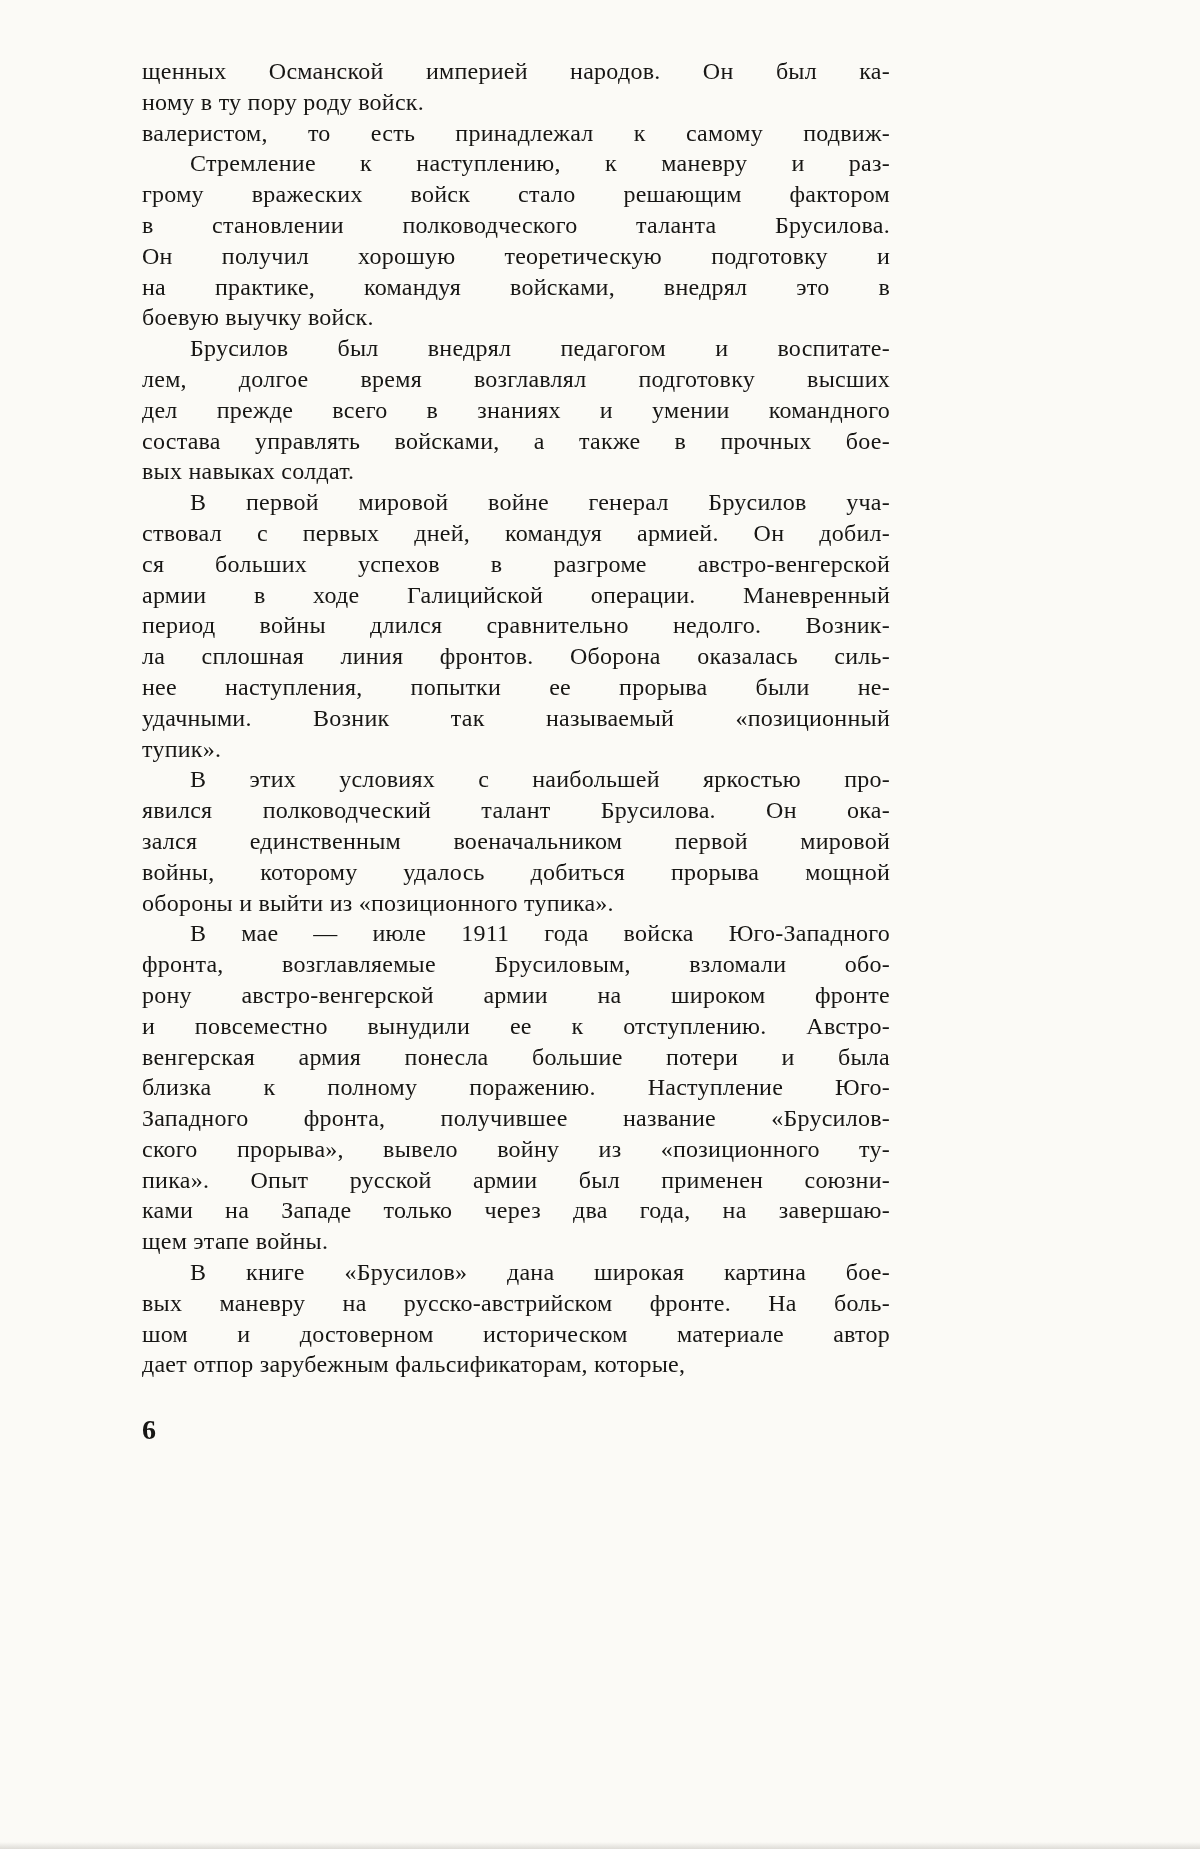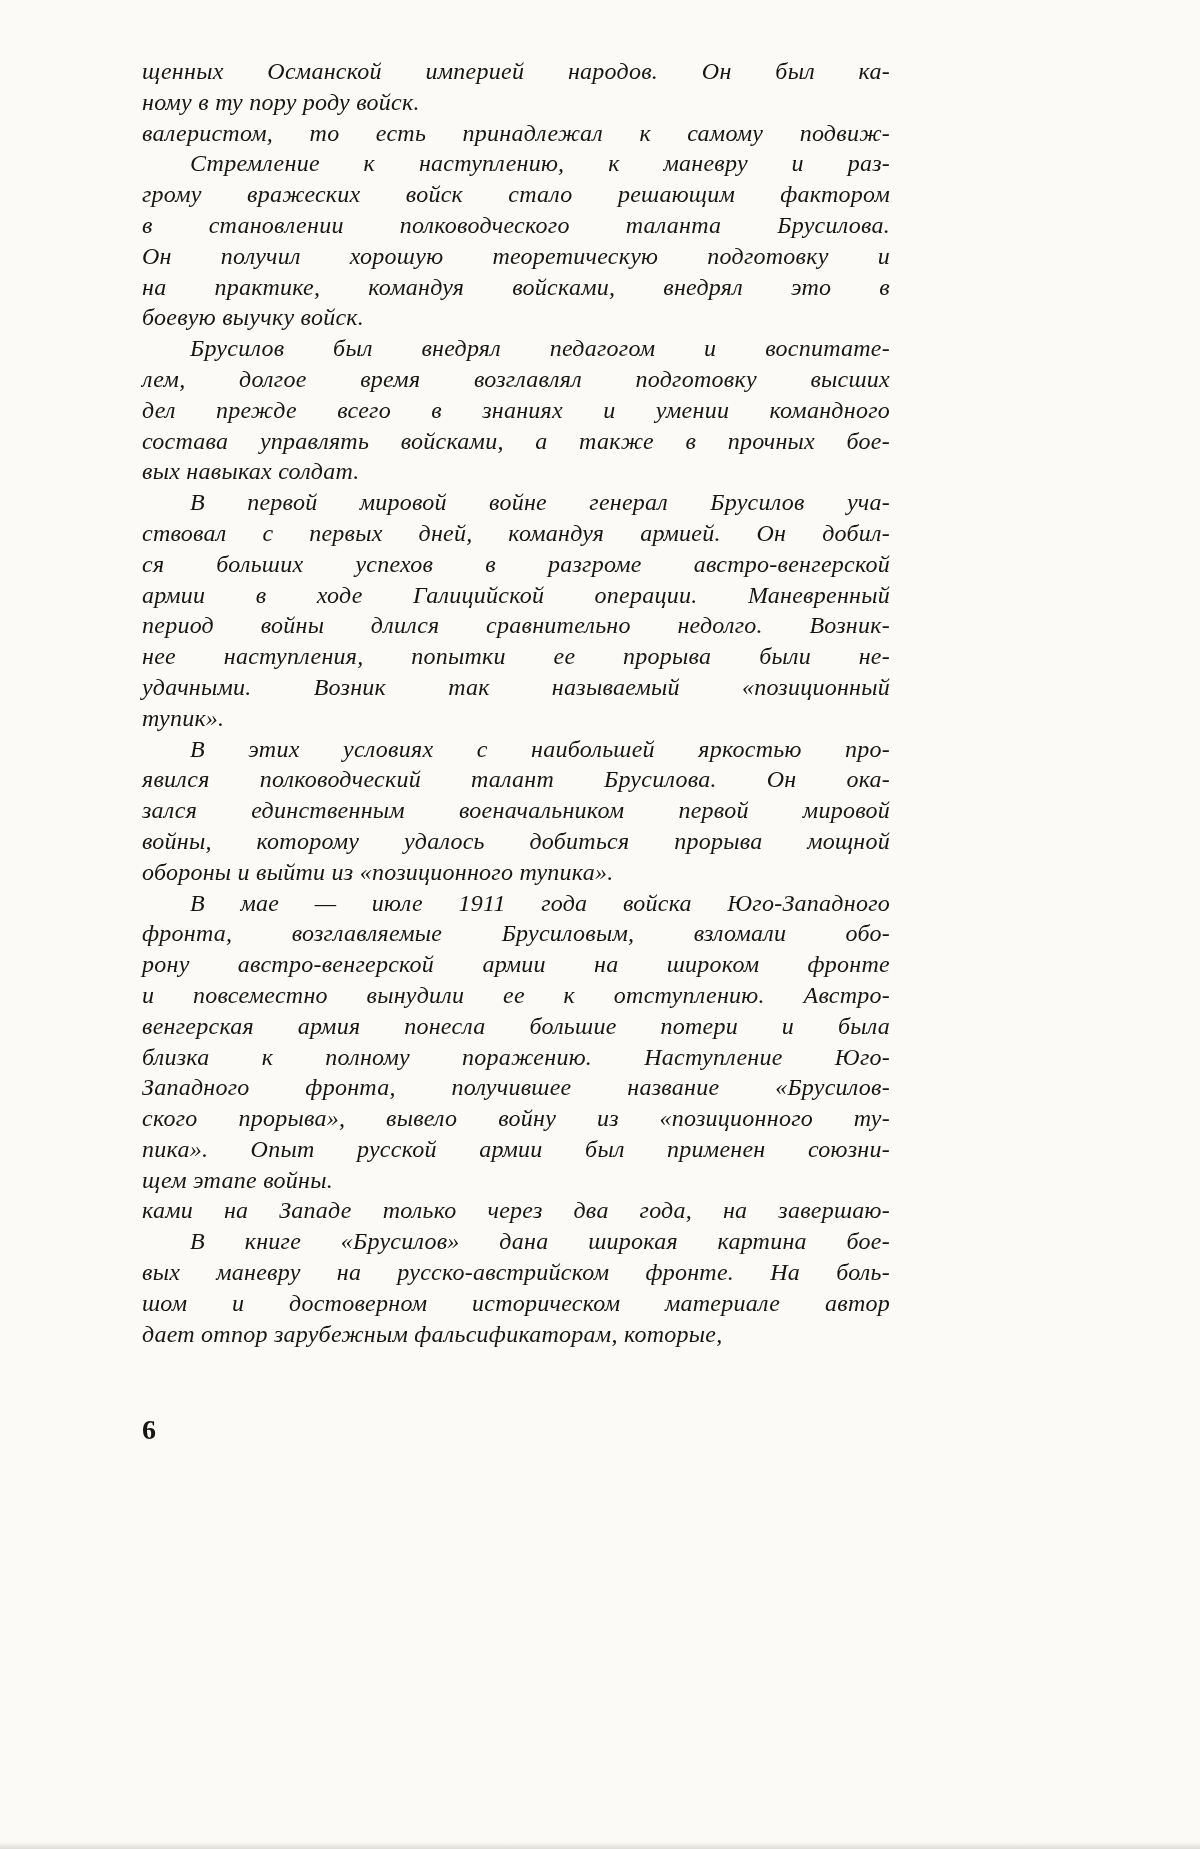--- a/index.html
+++ b/index.html
@@ -19,21 +19,20 @@
     color: #171614;
   }
   .text-block {
     position: absolute;
     left: 142px;
     top: 56px;
     width: 748px;
     font-size: 24px;
     line-height: 30.8px;
     letter-spacing: 0.25px;
-    font-style: italic;
   }
   .paragraph {
     margin: 0;
     padding: 0;
   }
   .line {
     text-align: justify;
     text-align-last: justify;
     text-justify: inter-word;
   }
@@ -84,20 +83,21 @@
         <div class="line">дел прежде всего в знаниях и умении командного</div>
         <div class="line">состава управлять войсками, а также в прочных бое-</div>
         <div class="line para-last">вых навыках солдат.</div>
       </div>
       <div class="paragraph">
         <div class="line indent">В первой мировой войне генерал Брусилов уча-</div>
         <div class="line">ствовал с первых дней, командуя армией. Он добил-</div>
         <div class="line">ся больших успехов в разгроме австро-венгерской</div>
         <div class="line">армии в ходе Галицийской операции. Маневренный</div>
         <div class="line">период войны длился сравнительно недолго. Возник-</div>
+        <div class="line">ла сплошная линия фронтов. Оборона оказалась силь-</div>
         <div class="line">нее наступления, попытки ее прорыва были не-</div>
         <div class="line">удачными. Возник так называемый «позиционный</div>
         <div class="line para-last">тупик».</div>
       </div>
       <div class="paragraph">
         <div class="line indent">В этих условиях с наибольшей яркостью про-</div>
         <div class="line">явился полководческий талант Брусилова. Он ока-</div>
         <div class="line">зался единственным военачальником первой мировой</div>
         <div class="line">войны, которому удалось добиться прорыва мощной</div>
         <div class="line para-last">обороны и выйти из «позиционного тупика».</div>
@@ -105,22 +105,22 @@
       <div class="paragraph">
         <div class="line indent">В мае — июле 1911 года войска Юго-Западного</div>
         <div class="line">фронта, возглавляемые Брусиловым, взломали обо-</div>
         <div class="line">рону австро-венгерской армии на широком фронте</div>
         <div class="line">и повсеместно вынудили ее к отступлению. Австро-</div>
         <div class="line">венгерская армия понесла большие потери и была</div>
         <div class="line">близка к полному поражению. Наступление Юго-</div>
         <div class="line">Западного фронта, получившее название «Брусилов-</div>
         <div class="line">ского прорыва», вывело войну из «позиционного ту-</div>
         <div class="line">пика». Опыт русской армии был применен союзни-</div>
+        <div class="line">ками на Западе только через два года, на завершаю-</div>
         <div class="line para-last">щем этапе войны.</div>
-        <div class="line">ками на Западе только через два года, на завершаю-</div>
       </div>
       <div class="paragraph">
         <div class="line indent">В книге «Брусилов» дана широкая картина бое-</div>
         <div class="line">вых маневру на русско-австрийском фронте. На боль-</div>
         <div class="line">шом и достоверном историческом материале автор</div>
         <div class="line para-last">дает отпор зарубежным фальсификаторам, которые,</div>
       </div>
     </main>
   <div class="page-number">6</div>
   <div class="scan-edge"></div>

